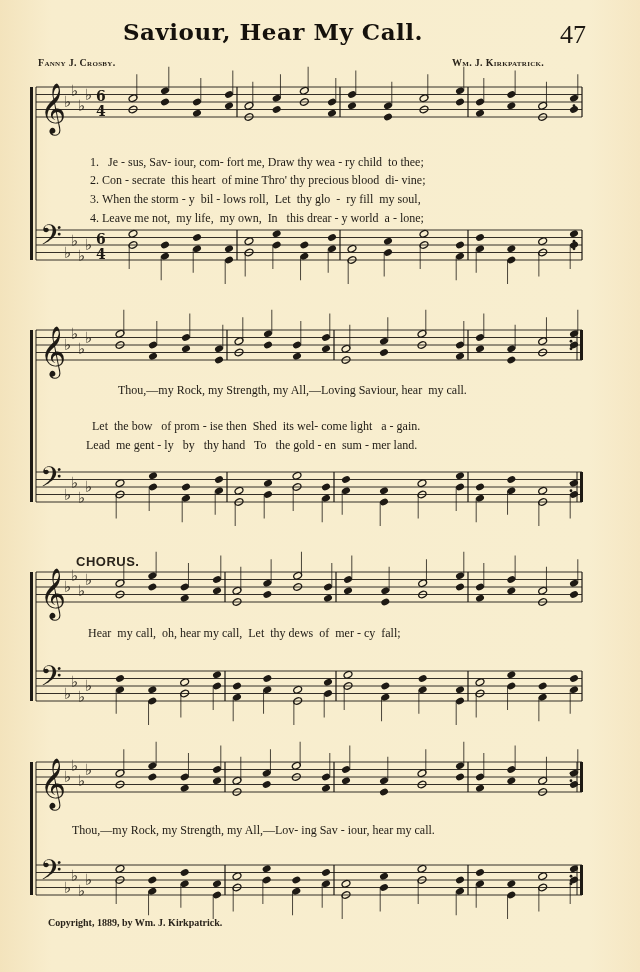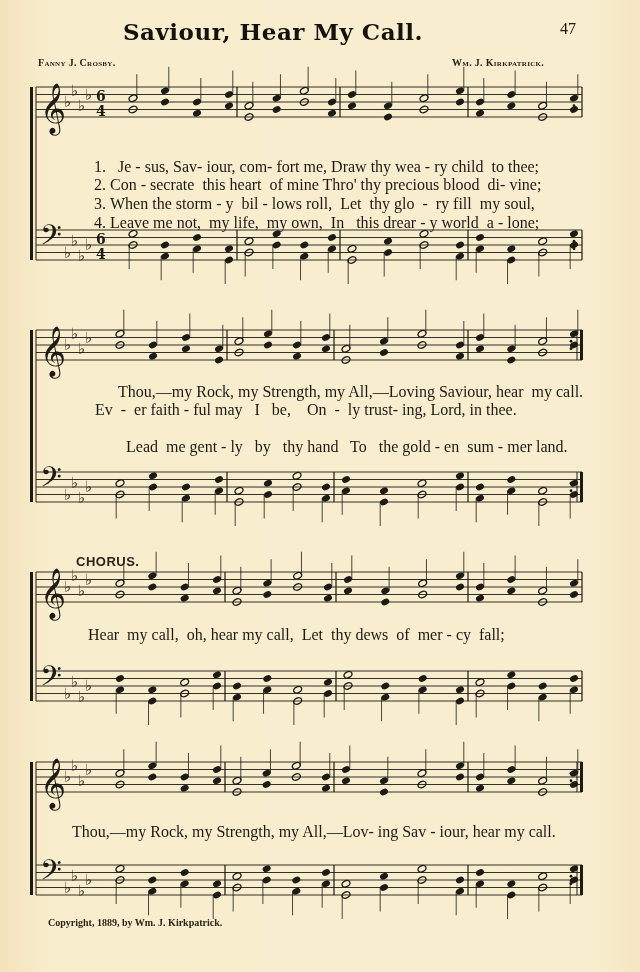--- a/index.html
+++ b/index.html
@@ -14,32 +14,32 @@
       position: absolute; inset: 0;
       background: linear-gradient(90deg, #f3e3bc 0%, #f8edcd 8%, #f8eecf 92%, #f5e6c2 100%);
     }
     .title {
       position: absolute; top: 18px; left: 0; width: 546px; text-align: center;
       font-family: "DejaVu Serif", serif; font-weight: bold; font-size: 23px;
       letter-spacing: 0.5px; color: #15110c;
     }
     .page-num {
       position: absolute; top: 20px; left: 560px;
-      font-family: "Liberation Serif", serif; font-size: 16px; color: #1d1812;
+      font-family: "Liberation Serif", serif; font-size: 26px; color: #1d1812;
     }
     .author, .composer {
       position: absolute; top: 57px; font-family: "Liberation Serif", serif;
       font-size: 10px; font-variant: small-caps; letter-spacing: 0.3px; color: #2a241b;
       font-weight: bold;
     }
     .author { left: 38px; }
     .composer { left: 452px; }
     svg.systems { position: absolute; left: 0; top: 0; }
     .lyric-line {
-      position: absolute; font-family: "Liberation Serif", serif; font-size: 16px;
+      position: absolute; font-family: "Liberation Serif", serif; font-size: 12px;
       white-space: pre; color: #1e1a14;
     }
     .chorus-label {
       position: absolute; left: 76px; top: 554px;
       font-family: "Liberation Sans", sans-serif; font-weight: bold; font-size: 13px;
       letter-spacing: 0.5px; color: #2a241b;
     }
     .copyright {
       position: absolute; left: 48px; top: 917px;
       font-family: Liberation Serif, serif; font-size: 10px; font-weight: bold; color: #2a241b;
@@ -597,21 +597,21 @@
     <span>2.</span>&nbsp;<span>Con - secrate  this heart  of mine Thro' thy precious blood  di- vine;</span>
   </div>
   <div class="lyric-line" style="left:78px; top:177px;">
     <span>3.</span>&nbsp;<span>When the storm - y  bil - lows roll,  Let  thy glo  -  ry fill  my soul,</span>
   </div>
   <div class="lyric-line" style="left:78px; top:196px;">
     <span>4.</span>&nbsp;<span>Leave me not,  my life,  my own,  In   this drear - y world  a - lone;</span>
   </div>
 
   <div class="lyric-line" style="left:82px; top:383px;margin-left:36px;">Thou,—my Rock, my Strength, my All,—Loving Saviour, hear  my call.</div>
-  <div class="lyric-line" style="left:95px; top:401px;">Ev  -  er faith - ful may   I   be,    On  -  ly trust- ing, Lord, in thee.</div>
-  <div class="lyric-line" style="left:86px; top:438px;margin-left:40px;">Lead  me gent - ly   by   thy hand   To   the gold - en  sum - mer land.</div>
+  <div class="lyric-line" style="left:92px; top:419px;">Let  the bow   of prom - ise then  Shed  its wel- come light   a - gain.</div>
+  <div class="lyric-line" style="left:86px; top:438px;">Lead  me gent - ly   by   thy hand   To   the gold - en  sum - mer land.</div>
 
   <div class="chorus-label">CHORUS.</div>
   <div class="lyric-line" style="left:88px; top:626px;">Hear  my call,  oh, hear my call,  Let  thy dews  of  mer - cy  fall;</div>
   <div class="lyric-line" style="left:72px; top:823px;">Thou,—my Rock, my Strength, my All,—Lov- ing Sav - iour, hear my call.</div>
 
   <div class="copyright">Copyright, 1889, by Wm. J. Kirkpatrick.</div>
 </div>
 
 </body></html>

